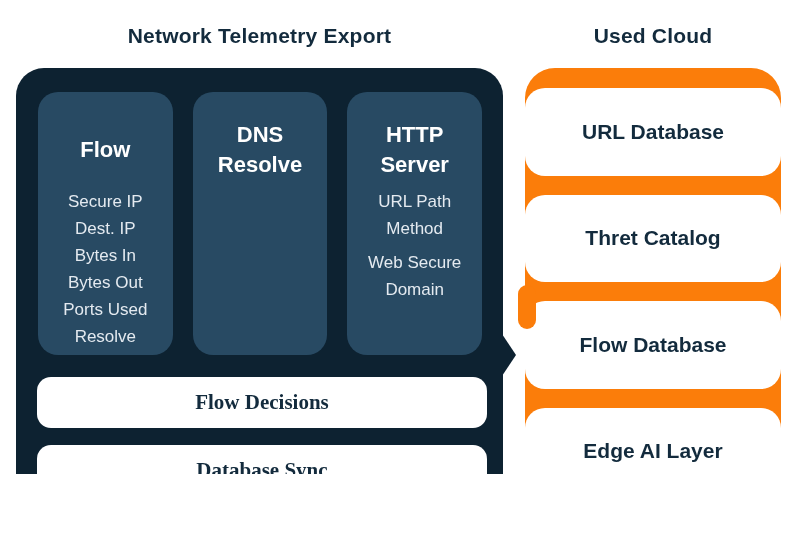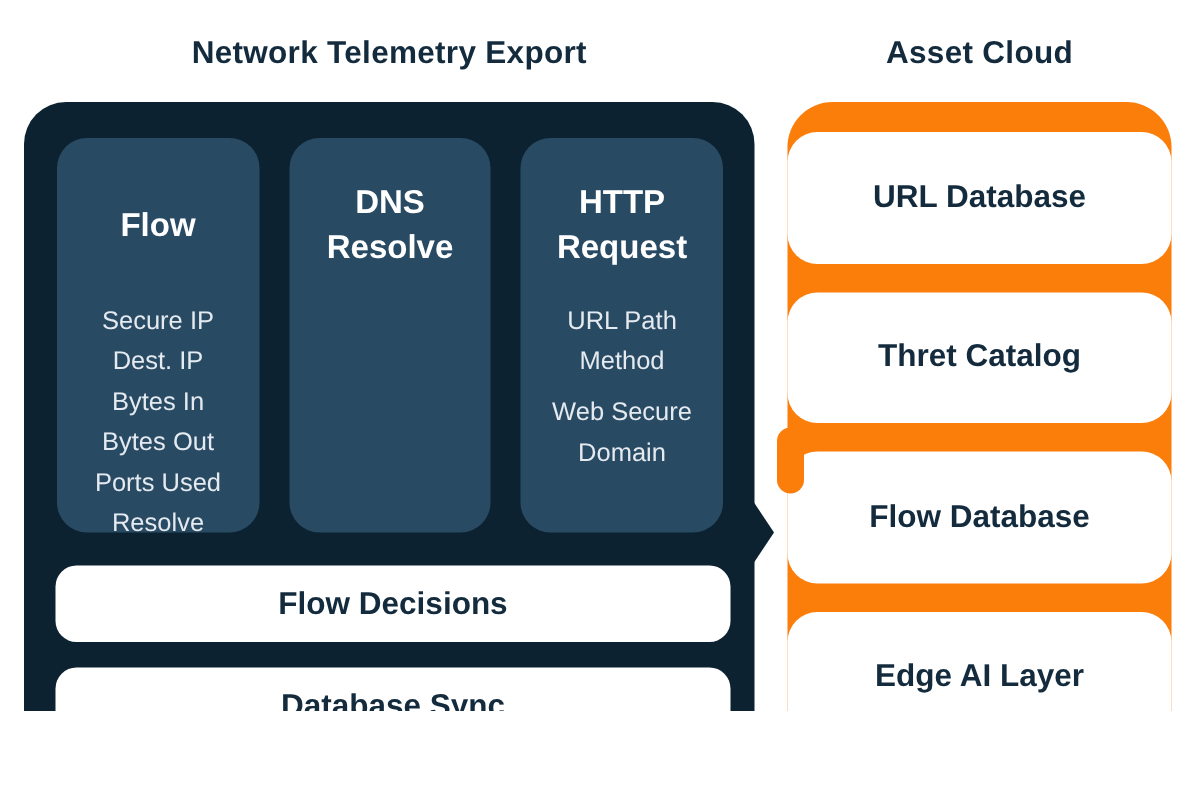--- a/index.html
+++ b/index.html
@@ -56,41 +56,42 @@
     margin-top: 8px;
     display: flex;
     align-items: center;
     justify-content: center;
     text-align: center;
     color: #ffffff;
     font-size: 22px;
     font-weight: 700;
     line-height: 1.35;
   }
-  .col-items { margin-top: 14px; width: 100%; }
+  .col-items { margin-top: 2px; width: 100%; }
   .item {
     text-align: center;
     font-size: 17px;
     line-height: 27px;
     color: var(--text-light, #e4eaf0);
   }
   .item.gap-top { margin-top: 7px; }
 
   .bar {
     position: absolute;
     left: 21px; right: 16px;
     height: 51px;
     background: #ffffff;
     border-radius: 14px;
     display: flex;
     align-items: center;
     justify-content: center;
     font-size: 21px;
     font-weight: 700;
     color: var(--text-dark, #132b3d);
+    font-family: Liberation Serif, serif;
   }
   .bar-1 { top: 309px; }
   .bar-2 { top: 377px; }
 
   .connector-arrow {
     position: absolute;
     right: -13px; top: 266px;
     width: 0; height: 0;
     border-top: 21px solid transparent;
     border-bottom: 21px solid transparent;
@@ -129,21 +130,21 @@
     color: var(--text-dark, #132b3d);
   }
 </style>
 </head>
 <body>
 
 <div class="stage">
 
   <div class="section-title left-title">Network Telemetry Export</div>
 
-  <div class="section-title right-title">Asset Cloud</div>
+  <div class="section-title right-title">Used Cloud</div>
 
   <div class="dark-panel">
 
     <div class="columns">
 
       <div class="col">
         <div class="col-header">Flow</div>
         <div class="col-items">
           <div class="item">Secure IP</div>
           <div class="item">Dest. IP</div>
@@ -152,21 +153,21 @@
           <div class="item">Ports Used</div>
           <div class="item">Resolve</div>
         </div>
       </div>
 
       <div class="col">
         <div class="col-header">DNS Resolve</div>
       </div>
 
       <div class="col">
-        <div class="col-header">HTTP Request</div>
+        <div class="col-header">HTTP Server</div>
         <div class="col-items">
           <div class="item">URL Path</div>
           <div class="item">Method</div>
           <div class="item gap-top">Web Secure Domain</div>
         </div>
       </div>
 
     </div>
 
     <div class="bar bar-1">

